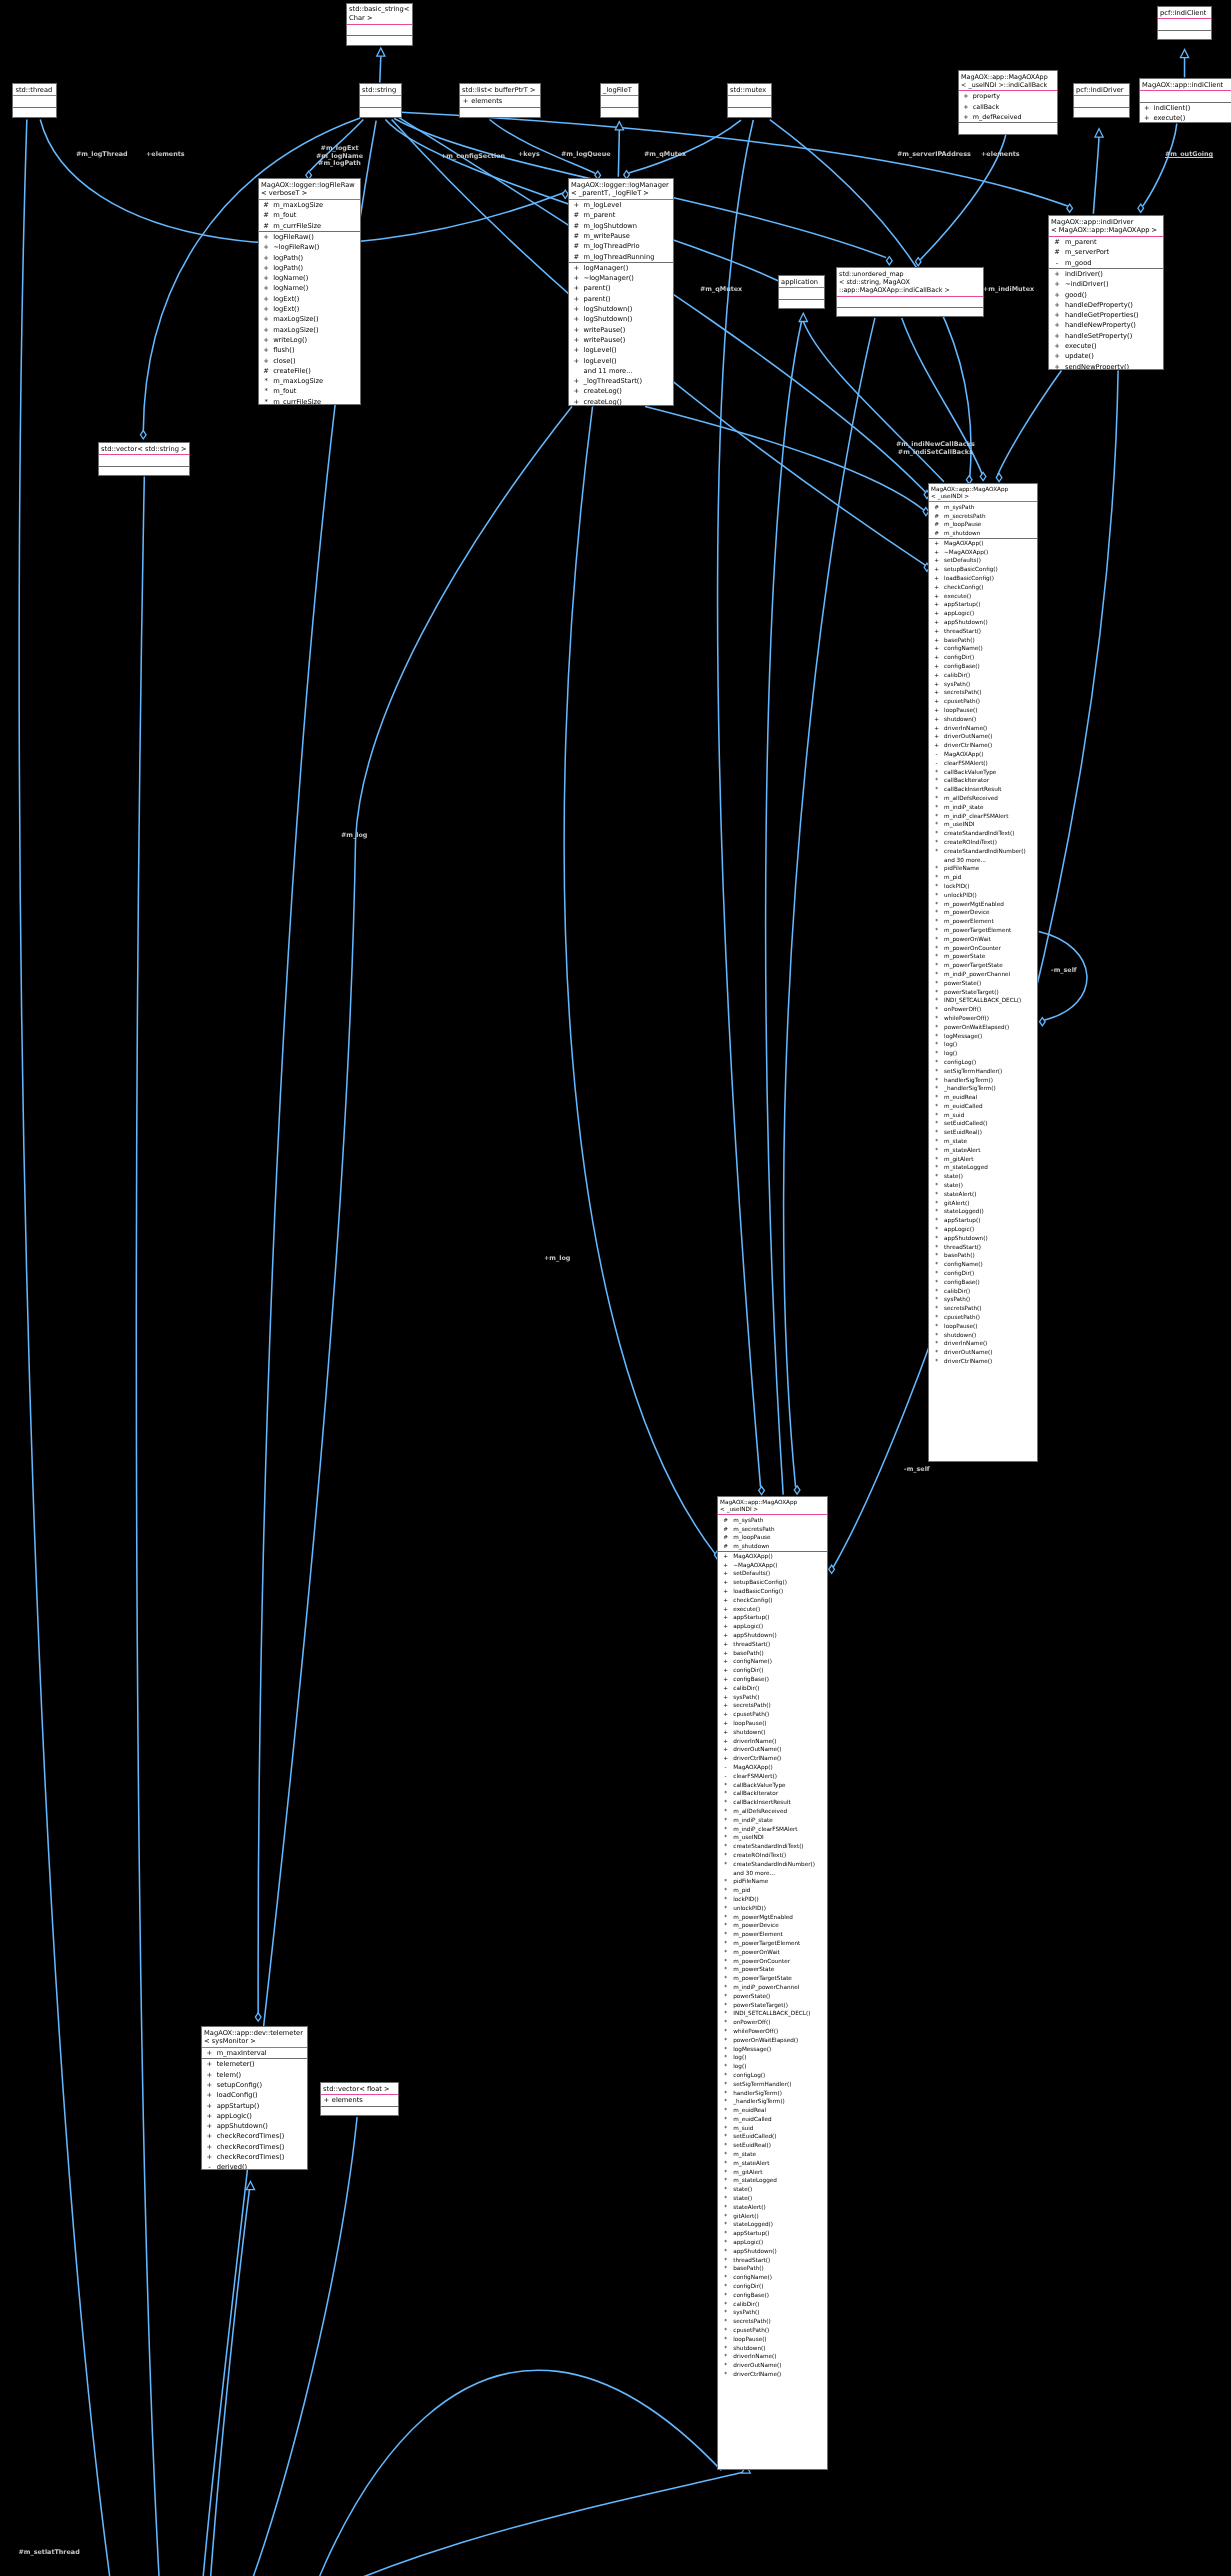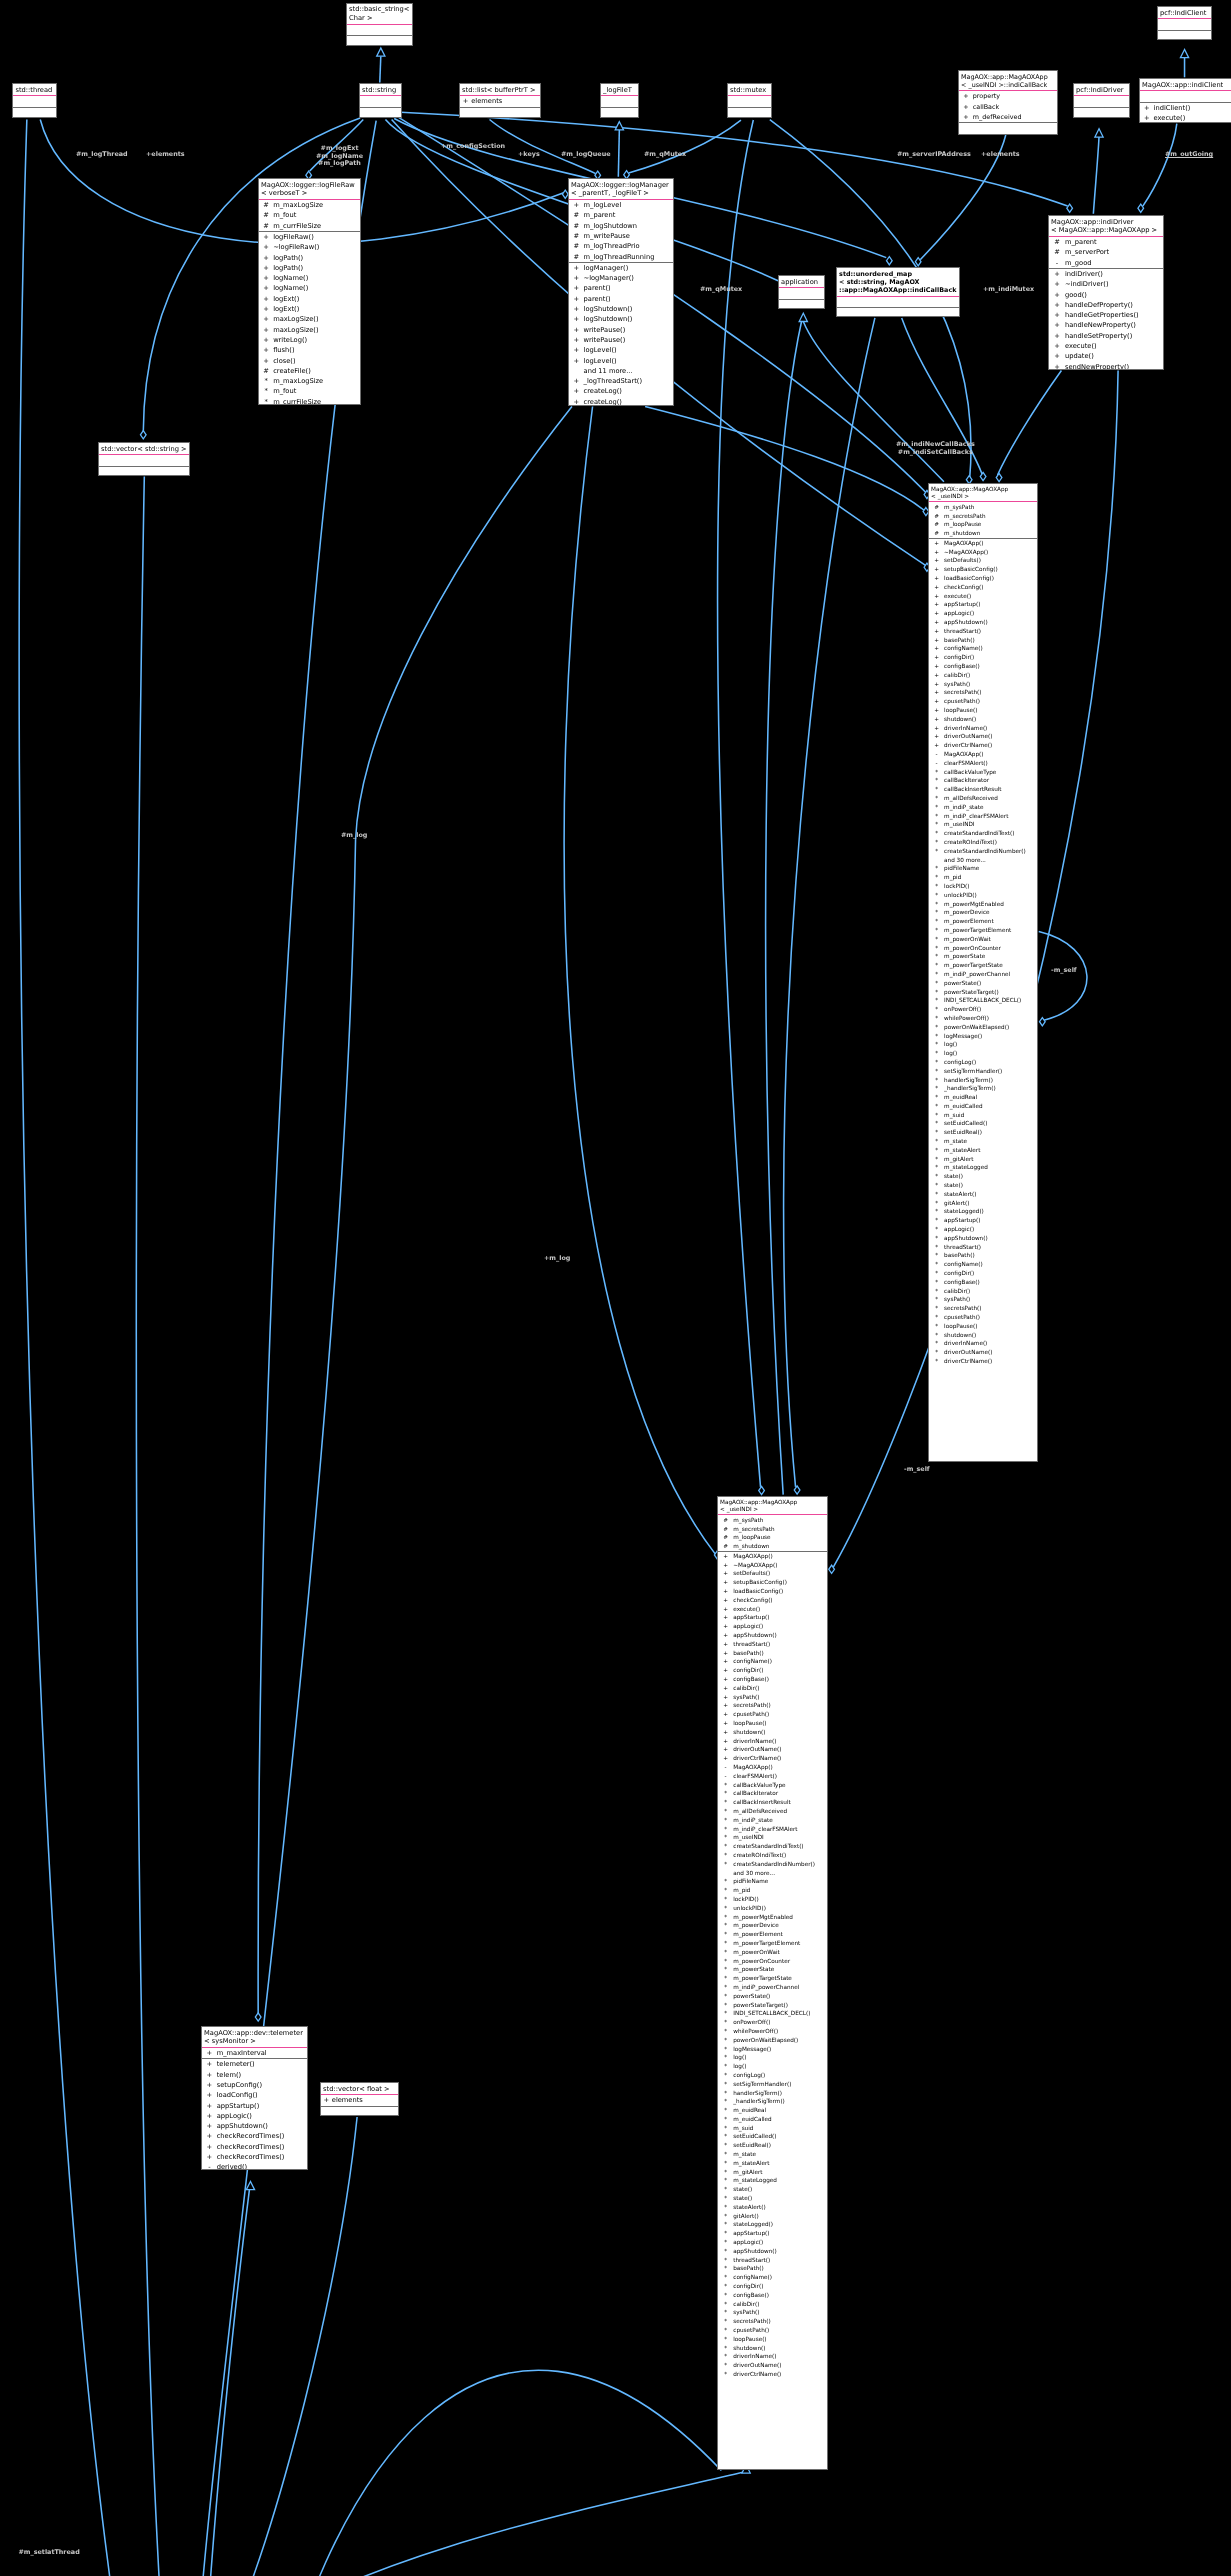--- a/index.html
+++ b/index.html
@@ -375,21 +375,21 @@
         </div>
       </div>
     </div>
     <div class="class-box" style="left: 778px; top: 275px; width: 47px; height: 34px; font-size: 6.7px;">
       <div class="box-title" style="line-height: 8.7px;">
         <div>application</div>
       </div>
       <div class="box-section" style="min-height: 10.3px;"></div>
       <div class="box-section" style="min-height: 10.3px;"></div>
     </div>
-    <div class="class-box" style="left: 836px; top: 267px; width: 124px; height: 50px; font-size: 6.4px; font-weight: bold;">
+    <div class="class-box" style="left: 836px; top: 267px; width: 148px; height: 50px; font-size: 6.4px;">
       <div class="box-title" style="line-height: 8.4px;">
         <div>std::unordered_map</div>
         <div>&lt; std::string, MagAOX</div>
         <div>::app::MagAOXApp::indiCallBack &gt;</div>
       </div>
       <div class="box-section" style="min-height: 9.8px;"></div>
       <div class="box-section" style="min-height: 9.8px;"></div>
     </div>
     <div class="class-box" style="left: 1048px; top: 215px; width: 116px; height: 155px; font-size: 6.7px;">
       <div class="box-title" style="line-height: 8.7px;">
@@ -1332,21 +1332,21 @@
           <span class="member-name">elements</span>
         </div>
       </div>
       <div class="box-section" style="min-height: 10.3px;"></div>
     </div>
     <div class="edge-label" style="left: 76px; top: 151px;">#m_logThread</div>
     <div class="edge-label" style="left: 146px; top: 151px;">+elements</div>
     <div class="edge-label" style="left: 316px; top: 145px; text-align: center;">#m_logExt
 #m_logName
 #m_logPath</div>
-    <div class="edge-label" style="left: 441px; top: 143px; text-align: right;">+m_configSection</div>
+    <div class="edge-label" style="left: 441px; top: 153px; text-align: right;">+m_configSection</div>
     <div class="edge-label" style="left: 518px; top: 151px;">+keys</div>
     <div class="edge-label" style="left: 561px; top: 151px;">#m_logQueue</div>
     <div class="edge-label" style="left: 644px; top: 151px;">#m_qMutex</div>
     <div class="edge-label" style="left: 897px; top: 151px;">#m_serverIPAddress</div>
     <div class="edge-label" style="left: 981px; top: 151px;">+elements</div>
     <div class="edge-label" style="left: 1165px; top: 151px; text-decoration: underline;">#m_outGoing</div>
     <div class="edge-label" style="left: 700px; top: 286px;">#m_qMutex</div>
     <div class="edge-label" style="left: 983px; top: 286px; text-align: right;">+m_indiMutex</div>
     <div class="edge-label" style="left: 896px; top: 441px; text-align: center;">#m_indiNewCallBacks
 #m_indiSetCallBacks</div>

